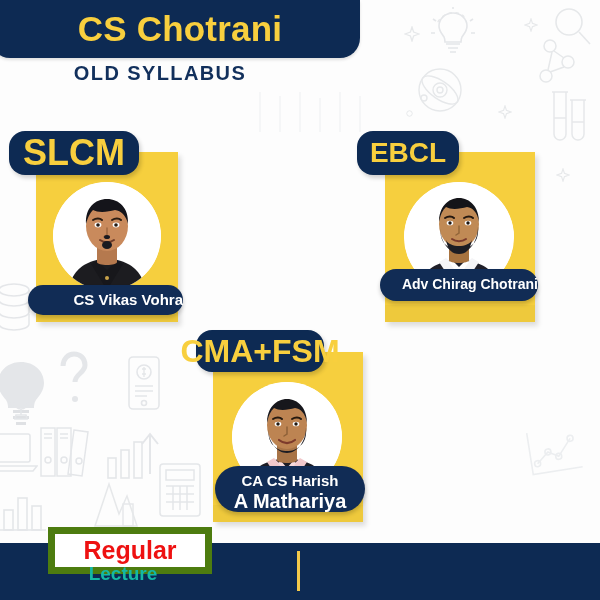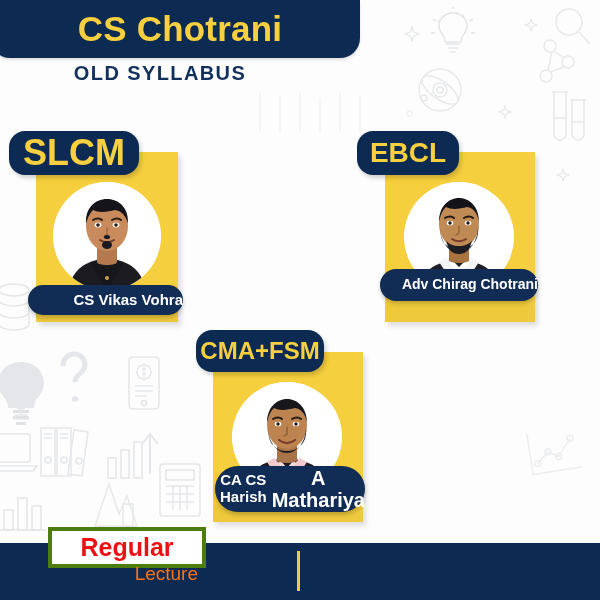--- a/index.html
+++ b/index.html
@@ -52,27 +52,27 @@
   }
   .namepill span{color:#ffffff;font-weight:bold;line-height:1.12;}
 
   
   .bottom-bar{
     position:absolute;left:0;bottom:0;width:600px;height:57px;
     background:#0d2a53;
   }
   .regular-box{
     position:absolute;left:48px;top:-16px;width:150px;height:33px;
-    background:#ffffff;border:4px solid #4d7c0f;
+    background:#ffffff;border:7px solid #4d7c0f;
     display:flex;align-items:center;justify-content:center;
   }
   .regular-box span{color:#ee1111;font-size:25px;font-weight:bold;}
   .lecture-label{
-    position:absolute;left:48px;top:20px;width:150px;text-align:right;
-    color:#f97316;font-size:19px;font-weight:normal;
+    position:absolute;left:48px;top:20px;width:150px;text-align:center;
+    color:#14b8a6;font-size:19px;font-weight:bold;
   }
   .divider{
     position:absolute;left:297px;top:8px;width:3px;height:40px;background:#f3c94a;
   }
   .combo-label{
     position:absolute;left:320px;top:14px;width:265px;text-align:center;
     color:#f6cf3e;font-size:29px;font-weight:bold;letter-spacing:.5px;
   }
 </style>
 </head>
@@ -352,24 +352,24 @@
           <path d="M41 37c3-2 7-2 9 0M60 37c3-2 7-2 9 0" stroke="#261a10" stroke-width="2" fill="none" stroke-linecap="round"></path>
           <path d="M55 45v7l-3 2" stroke="#8e6138" stroke-width="1.5" fill="none" stroke-linecap="round"></path>
           <path d="M47 58c5 4 11 4 16 0" stroke="#7d3b2c" stroke-width="2.2" fill="none" stroke-linecap="round"></path>
 
           <circle cx="72" cy="96" r="2" fill="#b08a3c"></circle>
         </g>
       </svg>
     </div>
 
     <div class="badge" style="left:196px;top:330px;width:128px;height:42px;">
-      <span style="font-size:24px;">CMA+FSM</span>
-    </div>
-
-    <div class="namepill" style="left:215px;top:466px;width:150px;height:46px;border-radius:24px;flex-direction:row;">
+      <span style="font-size:32px;">CMA+FSM</span>
+    </div>
+
+    <div class="namepill" style="left:215px;top:466px;width:150px;height:46px;border-radius:24px;flex-direction:column;">
       <span style="font-size:15px;">CA CS Harish</span>
       <span style="font-size:20px;">A Mathariya</span>
     </div>
   </div>
 
   <div class="bottom-bar">
     <div class="regular-box">
       <span>Regular</span>
     </div>
     <div class="lecture-label">Lecture</div>

